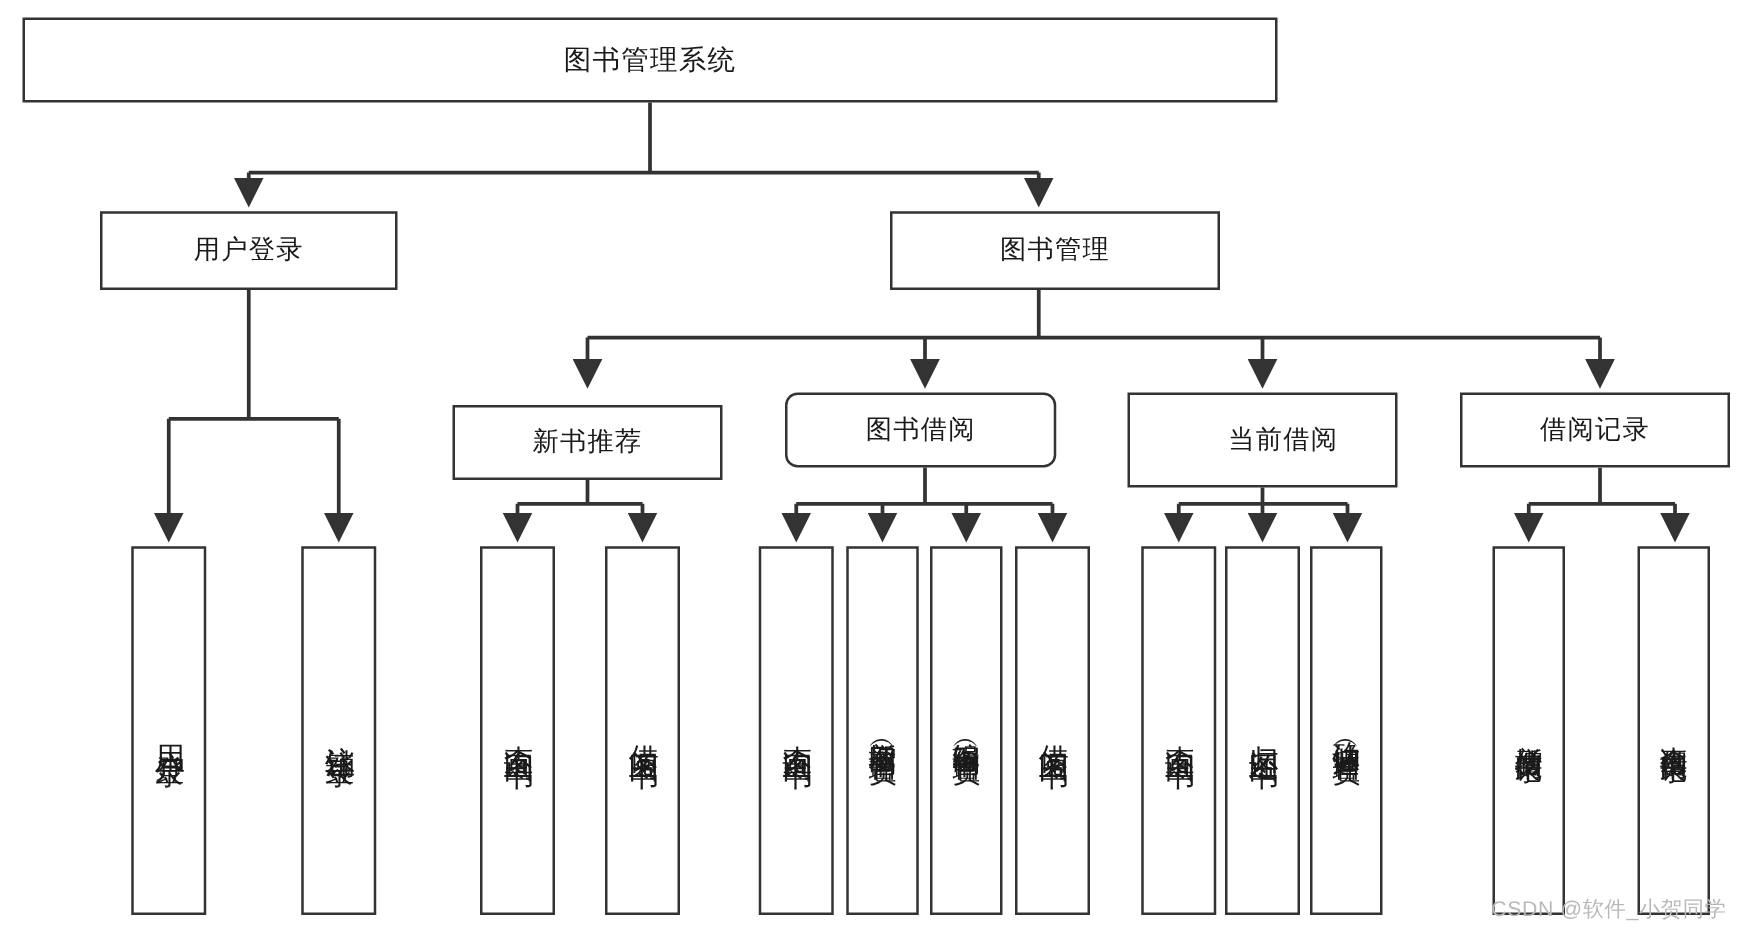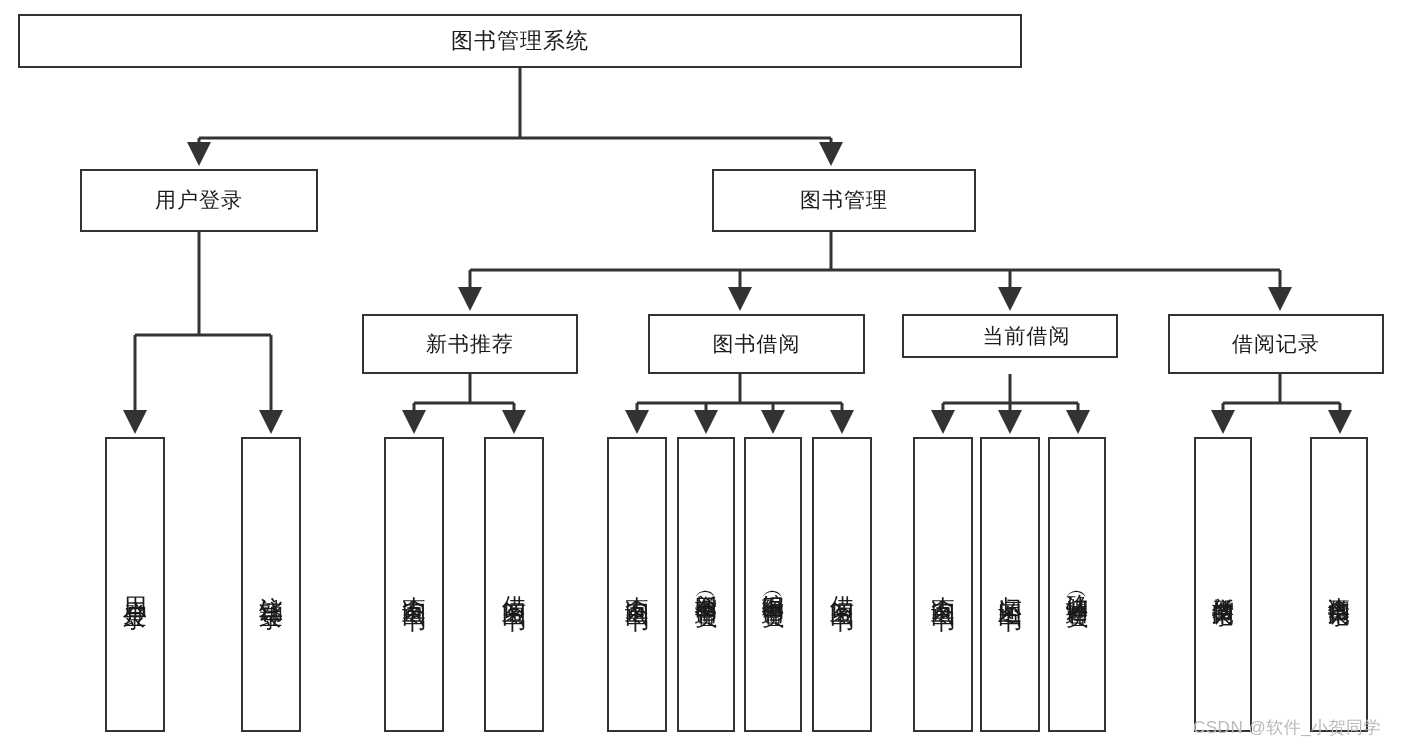--- a/index.html
+++ b/index.html
@@ -68,38 +68,38 @@
       <path d="M 1010 403 L 1010 430" marker-end="url(#arrow)"></path>
       <path d="M 1078 403 L 1078 430" marker-end="url(#arrow)"></path>
 
       <path d="M 1280 374 L 1280 403"></path>
       <path d="M 1223 403 L 1340 403"></path>
       <path d="M 1223 403 L 1223 430" marker-end="url(#arrow)"></path>
       <path d="M 1340 403 L 1340 430" marker-end="url(#arrow)"></path>
     </g>
   </svg>
 
-  <div class="node h-node root" style="left:18px;top:14px;width:1004px;height:54px;">
+  <div class="node h-node root" style="left:18px;top:14px;width:1004px;height:68px;">
     <span class="lbl">图书管理系统</span>
   </div>
 
   <div class="node h-node" style="left:80px;top:169px;width:238px;height:63px;">
     <span class="lbl">用户登录</span>
   </div>
   <div class="node h-node" style="left:712px;top:169px;width:264px;height:63px;">
     <span class="lbl">图书管理</span>
   </div>
 
-  <div class="node h-node" style="left:362px;top:314px;width:216px;height:60px;">
+  <div class="node h-node" style="left:362px;top:324px;width:216px;height:60px;">
     <span class="lbl">新书推荐</span>
   </div>
-  <div class="node h-node" style="left:648px;top:314px;width:217px;height:60px;">
+  <div class="node h-node" style="left:628px;top:314px;width:217px;height:60px;border-radius:10px;">
     <span class="lbl">图书借阅</span>
   </div>
-  <div class="node h-node" style="left:902px;top:314px;width:216px;height:44px;padding-left:33px;">
+  <div class="node h-node" style="left:902px;top:314px;width:216px;height:76px;padding-left:33px;">
     <span class="lbl">当前借阅</span>
   </div>
   <div class="node h-node" style="left:1168px;top:314px;width:216px;height:60px;">
     <span class="lbl">借阅记录</span>
   </div>
 
   <div class="node v-node" style="left:105px;top:437px;width:60px;height:295px;">
     <span class="lbl">用户登录</span>
   </div>
   <div class="node v-node" style="left:241px;top:437px;width:60px;height:295px;">

